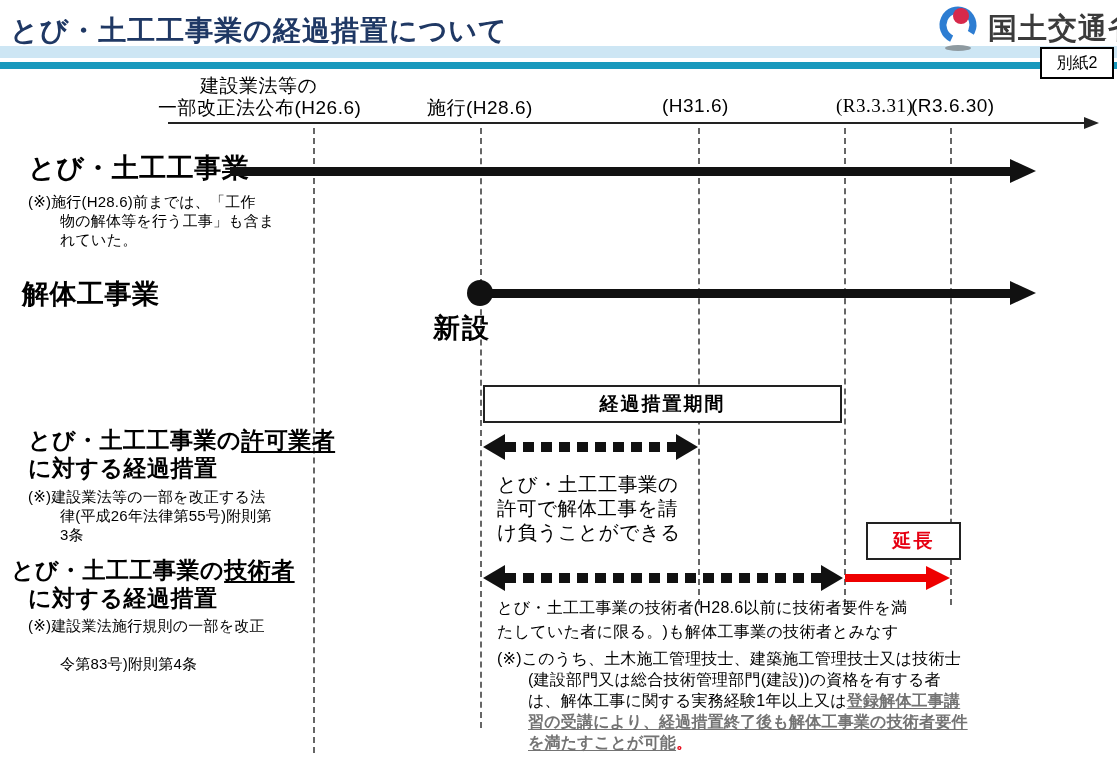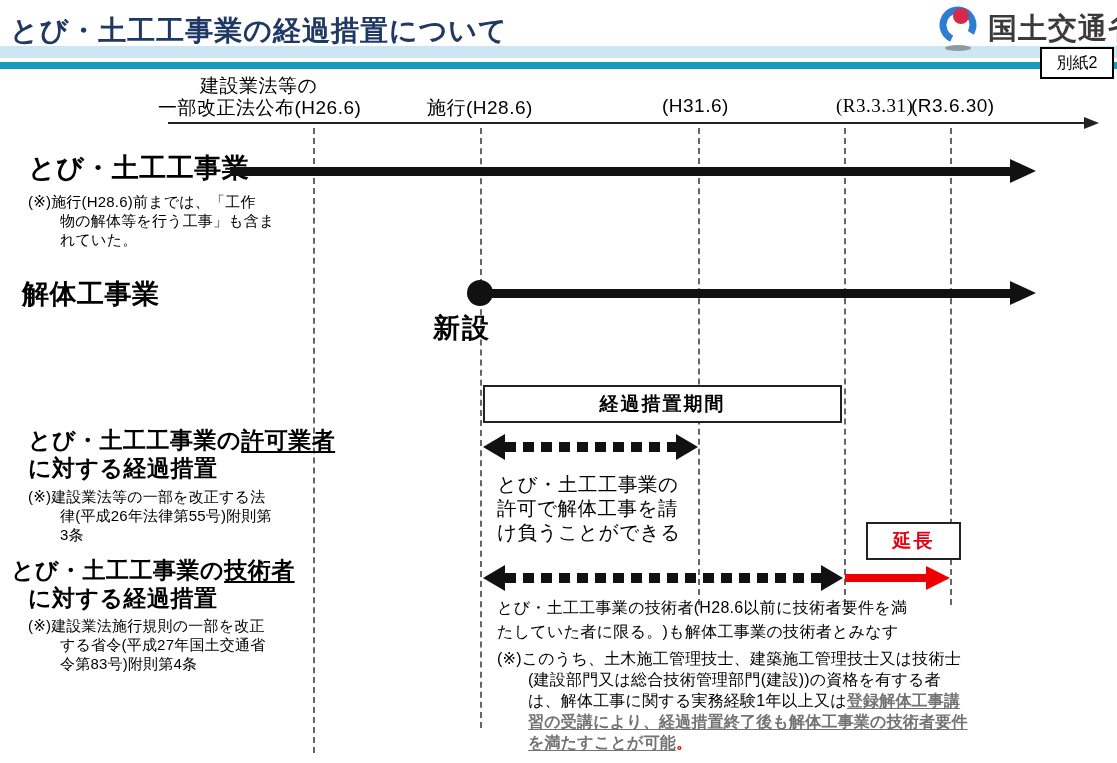--- a/index.html
+++ b/index.html
@@ -113,21 +113,20 @@
   <div class="abs dash-body" style="left:505px;top:442px;width:172px;"></div>
   <div class="abs tri-r" style="left:676px;top:434px;"></div>
 
   <div class="abs desc nowrap" style="left:497px;top:471px;">とび・土工工事業の</div>
   <div class="abs desc nowrap" style="left:497px;top:495px;">許可で解体工事を請</div>
   <div class="abs desc nowrap" style="left:497px;top:519px;">け負うことができる</div>
 
   <div class="abs sec-title nowrap" style="left:11px;top:555px;"><span>とび・土工工事業の</span><span class="u">技術者</span></div>
   <div class="abs sec-title nowrap" style="left:28px;top:583px;">に対する経過措置</div>
   <div class="abs note nowrap" style="left:28px;top:617px;">(※)建設業法施行規則の一部を改正</div>
-  <div class="abs note nowrap" style="left:60px;top:636px;">する省令(平成27年国土交通省</div>
   <div class="abs note nowrap" style="left:60px;top:655px;">令第83号)附則第4条</div>
 
   <div class="abs ext-box">延長</div>
 
   <div class="abs tri-l" style="left:483px;top:565px;"></div>
   <div class="abs dash-body" style="left:505px;top:573px;width:320px;"></div>
   <div class="abs tri-r" style="left:821px;top:565px;"></div>
   <div class="abs red-bar"></div>
   <div class="abs red-head"></div>
 

